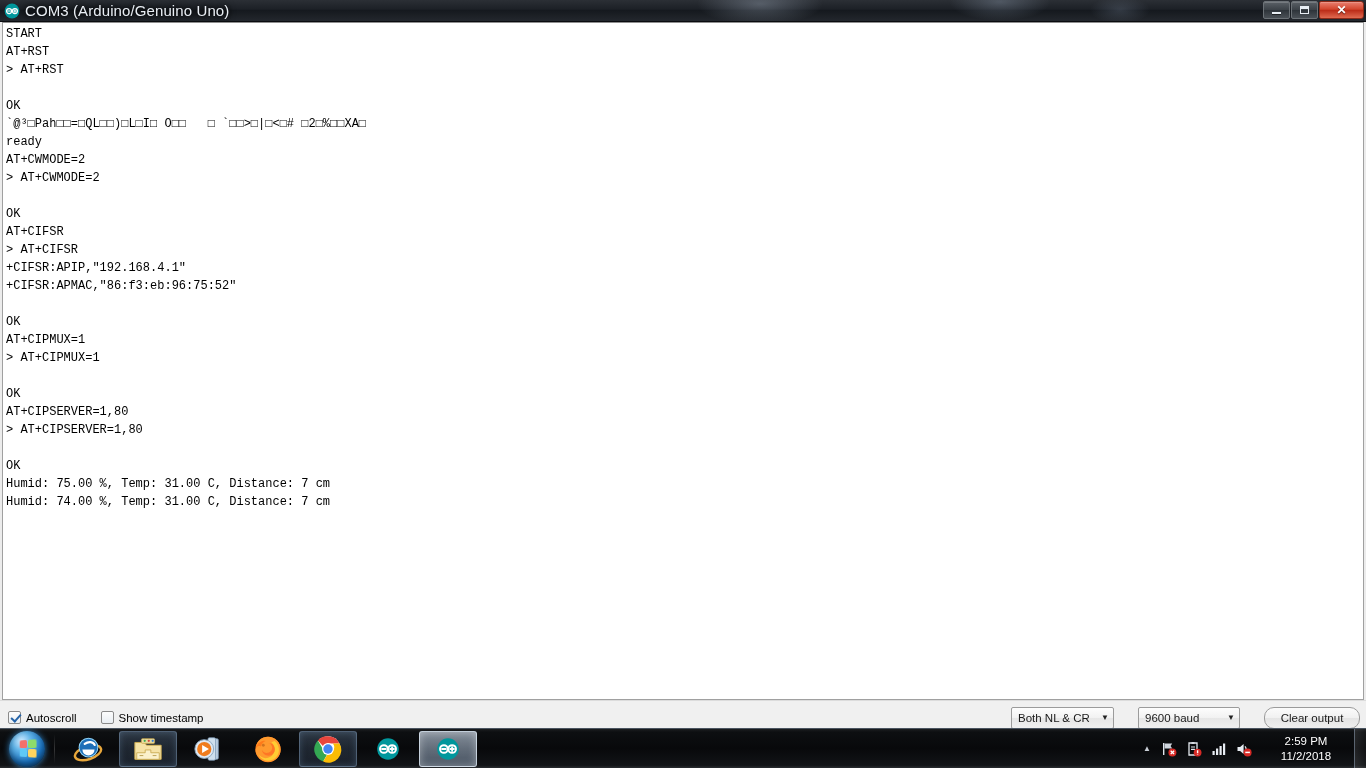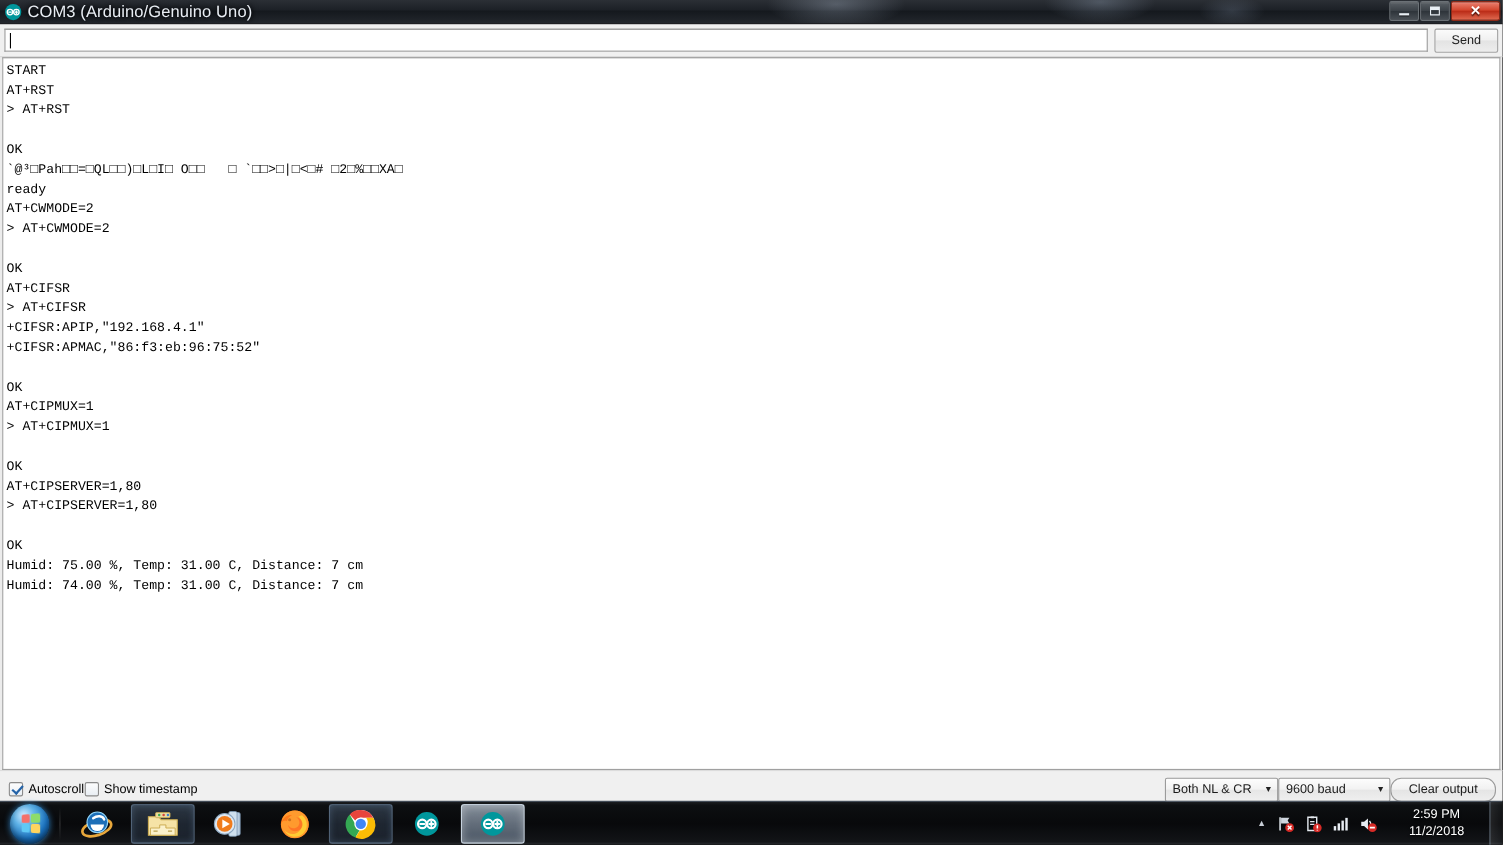--- a/index.html
+++ b/index.html
@@ -174,21 +174,21 @@
   }
 
   
   #control-bar {
     flex: 0 0 28px;
     height: 28px;
     background: #f0f0f0;
     display: flex;
     align-items: center;
     padding: 6px 6px 0 8px;
-    gap: 0;
+    gap: 24px;
     border-top: 1px solid #dcdcdc;
   }
   .chk-wrap {
     display: flex; align-items: center; gap: 5px;
     font-size: 11.5px; color: #000;
     font-family: "Liberation Sans", sans-serif;
   }
   .chk-box {
     width: 13px; height: 13px;
     border: 1px solid #8a8a8a;
@@ -367,27 +367,20 @@
         </div>
         <div class="cap-btn" title="Restore">
           <span class="glyph-max"></span>
         </div>
         <div class="cap-btn close" title="Close">
           <span class="cap-glyph glyph-close">✕</span>
         </div>
       </div>
     </div>
 
-    <div id="send-row">
-      <div id="send-input">
-        <span></span>
-        <span class="caret"></span>
-      </div>
-      <div id="send-button">Send</div>
-    </div>
 
     <div id="output-area">
       <div id="output-text">START
 AT+RST
 &gt; AT+RST
 
 OK
 `@³□Pah□□=□QL□□)□L□I□ O□□   □ `□□&gt;□|□&lt;□# □2□%□□XA□
 ready
 AT+CWMODE=2

